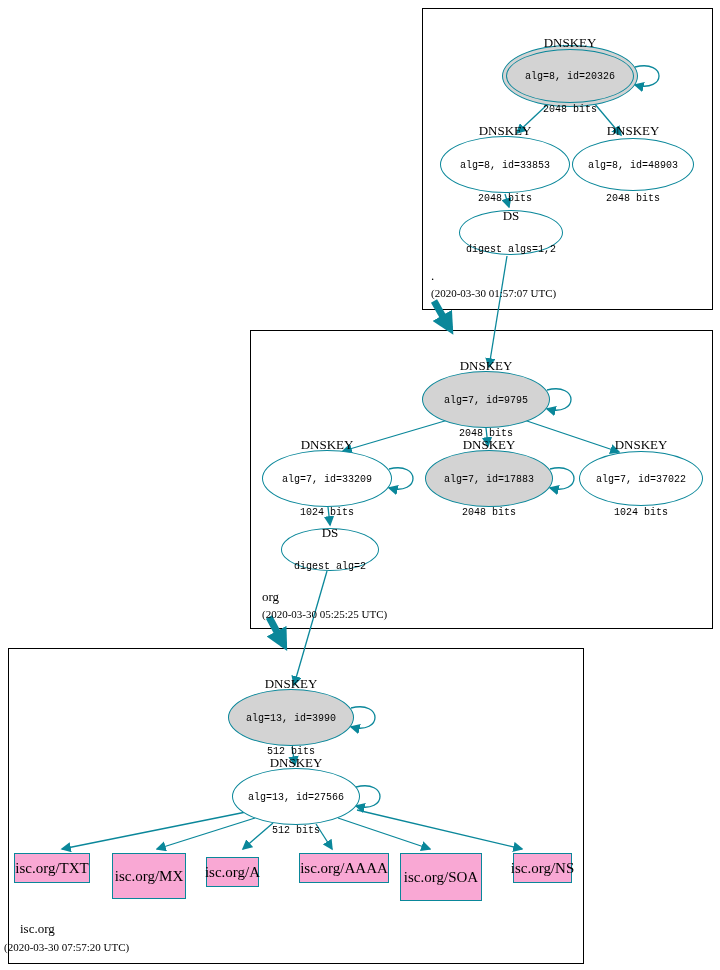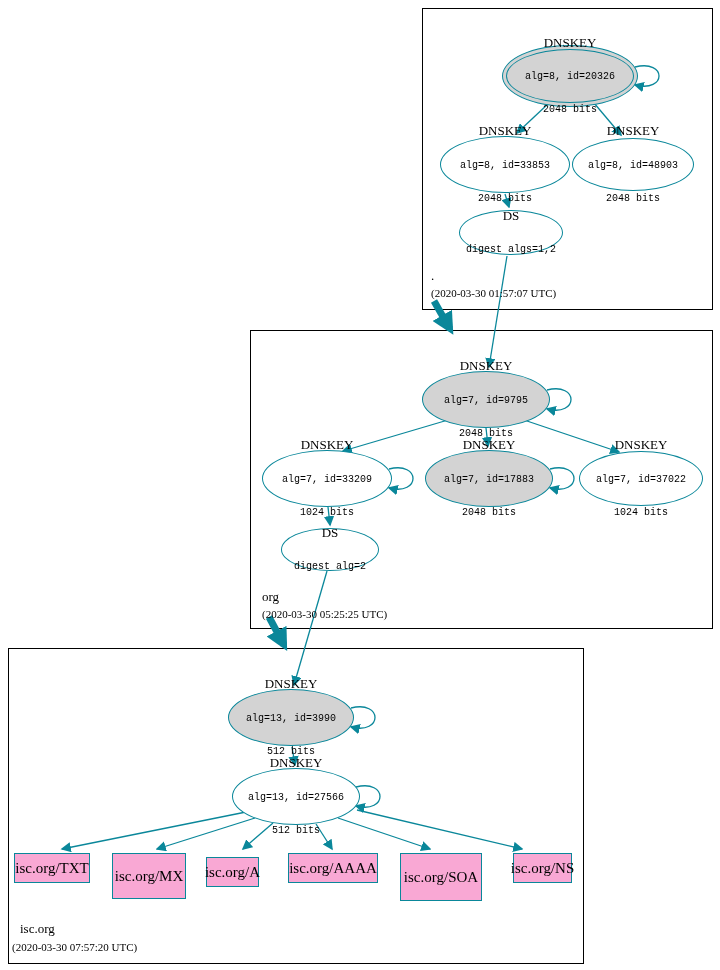--- a/index.html
+++ b/index.html
@@ -131,26 +131,26 @@
 
   <div class="node rect" style="left:14px;top:853px;width:76px;height:30px">
     <div>isc.org/TXT</div>
   </div>
   <div class="node rect" style="left:112px;top:853px;width:74px;height:46px">
     <div>isc.org/MX</div>
   </div>
   <div class="node rect" style="left:206px;top:857px;width:53px;height:30px">
     <div>isc.org/A</div>
   </div>
-  <div class="node rect" style="left:288px;top:853px;width:90px;height:30px">
+  <div class="node rect" style="left:299px;top:853px;width:90px;height:30px">
     <div>isc.org/AAAA</div>
   </div>
   <div class="node rect" style="left:400px;top:853px;width:82px;height:48px">
     <div>isc.org/SOA</div>
   </div>
   <div class="node rect" style="left:513px;top:853px;width:59px;height:30px">
     <div>isc.org/NS</div>
   </div>
 
   <div class="zone-name" style="left:20px;top:921px">isc.org</div>
-  <div class="zone-ts" style="left:12px;top:941px">(2020-03-30 07:57:20 UTC)</div>
+  <div class="zone-ts" style="left:4px;top:941px">(2020-03-30 07:57:20 UTC)</div>
 
 </div>
 
 </body></html>

